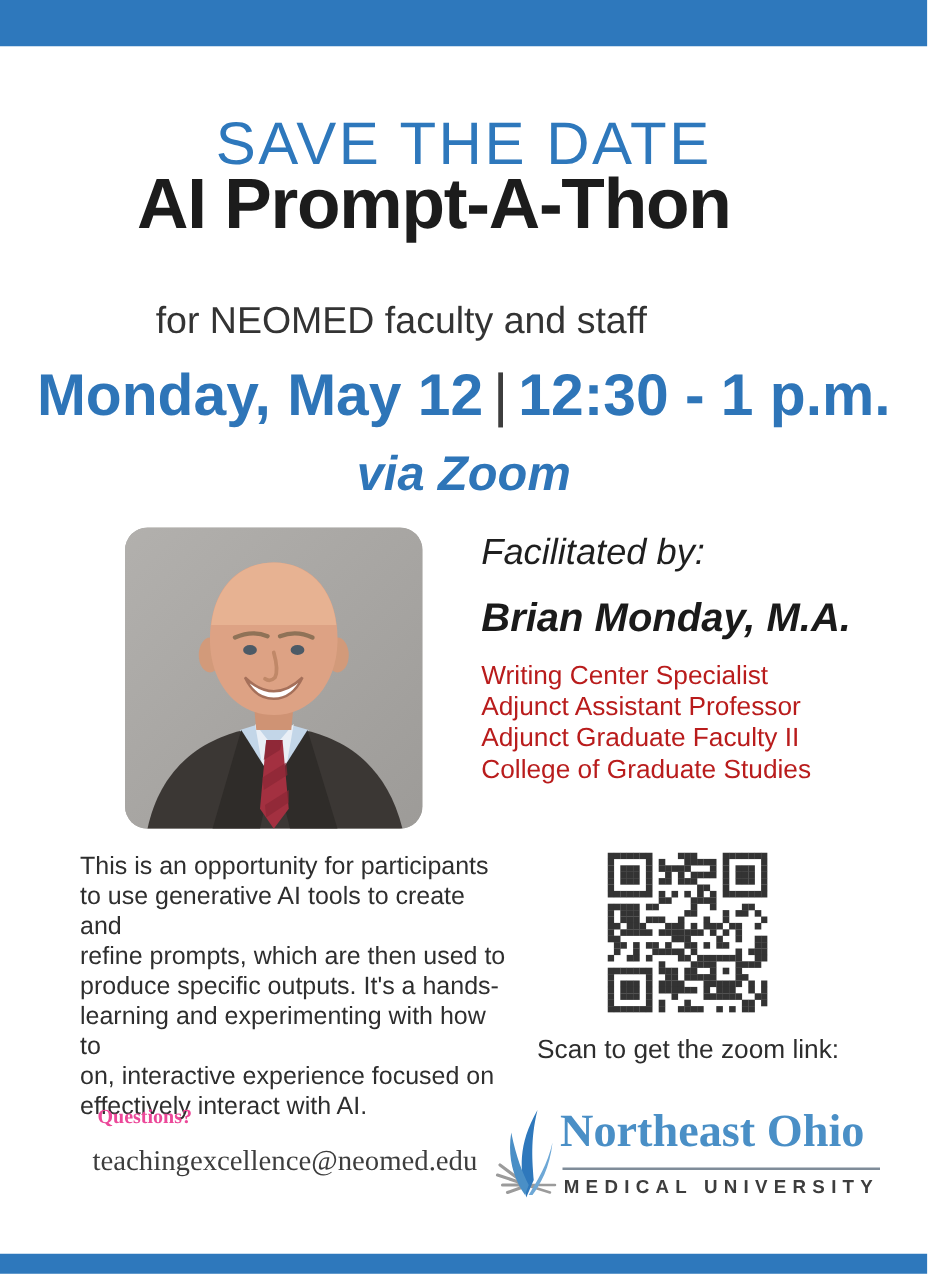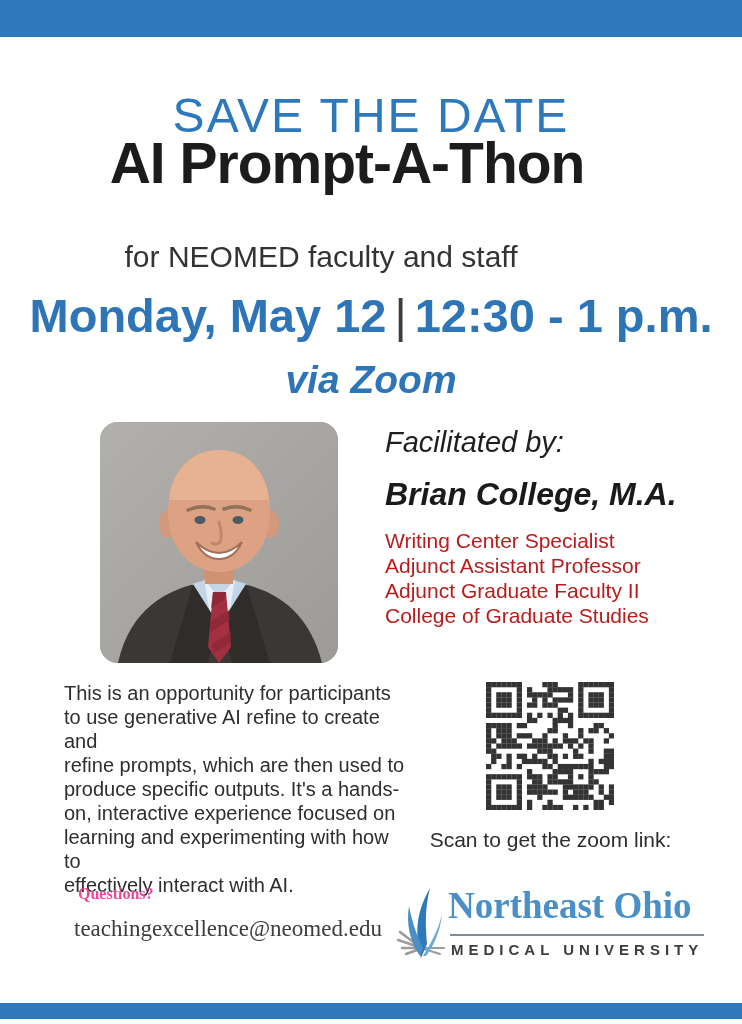--- a/index.html
+++ b/index.html
@@ -149,35 +149,35 @@
       <ellipse cx="100" cy="98" rx="5.5" ry="4" fill="#4c5a66"></ellipse>
       <ellipse cx="138" cy="98" rx="5.5" ry="4" fill="#4c5a66"></ellipse>
 
       <path d="M119,100 q4,14 1,20 q-4,4 -8,1" stroke="#c08868" stroke-width="3" fill="none" stroke-linecap="round"></path>
 
       <path d="M96,120 q23,22 46,0 q-8,17 -23,17 q-15,0 -23,-17 Z" fill="#ffffff" stroke="#a5705a" stroke-width="2"></path>
     </svg>
   </div>
 
   <div class="fac-label">Facilitated by:</div>
-  <div class="fac-name">Brian College, M.A.</div>
+  <div class="fac-name">Brian Monday, M.A.</div>
   <div class="fac-titles">
     <div>Writing Center Specialist</div>
     <div>Adjunct Assistant Professor</div>
     <div>Adjunct Graduate Faculty II</div>
     <div>College of Graduate Studies</div>
   </div>
 
   <div class="description">
     <div>This is an opportunity for participants</div>
-    <div>to use generative AI refine to create and</div>
+    <div>to use generative AI tools to create and</div>
     <div>refine prompts, which are then used to</div>
     <div>produce specific outputs. It's a hands-</div>
+    <div>learning and experimenting with how to</div>
     <div>on, interactive experience focused on</div>
-    <div>learning and experimenting with how to</div>
     <div>effectively interact with AI.</div>
   </div>
 
   <div class="qr-wrap"><svg width="128" height="128" viewBox="0 0 128 128" xmlns="http://www.w3.org/2000/svg">
         <rect width="128" height="128" fill="#ffffff"></rect>
         <rect x="0.00" y="0.00" width="5.27" height="5.27" fill="#333333"></rect>
         <rect x="5.12" y="0.00" width="5.27" height="5.27" fill="#333333"></rect>
         <rect x="10.24" y="0.00" width="5.27" height="5.27" fill="#333333"></rect>
         <rect x="15.36" y="0.00" width="5.27" height="5.27" fill="#333333"></rect>
         <rect x="20.48" y="0.00" width="5.27" height="5.27" fill="#333333"></rect>

